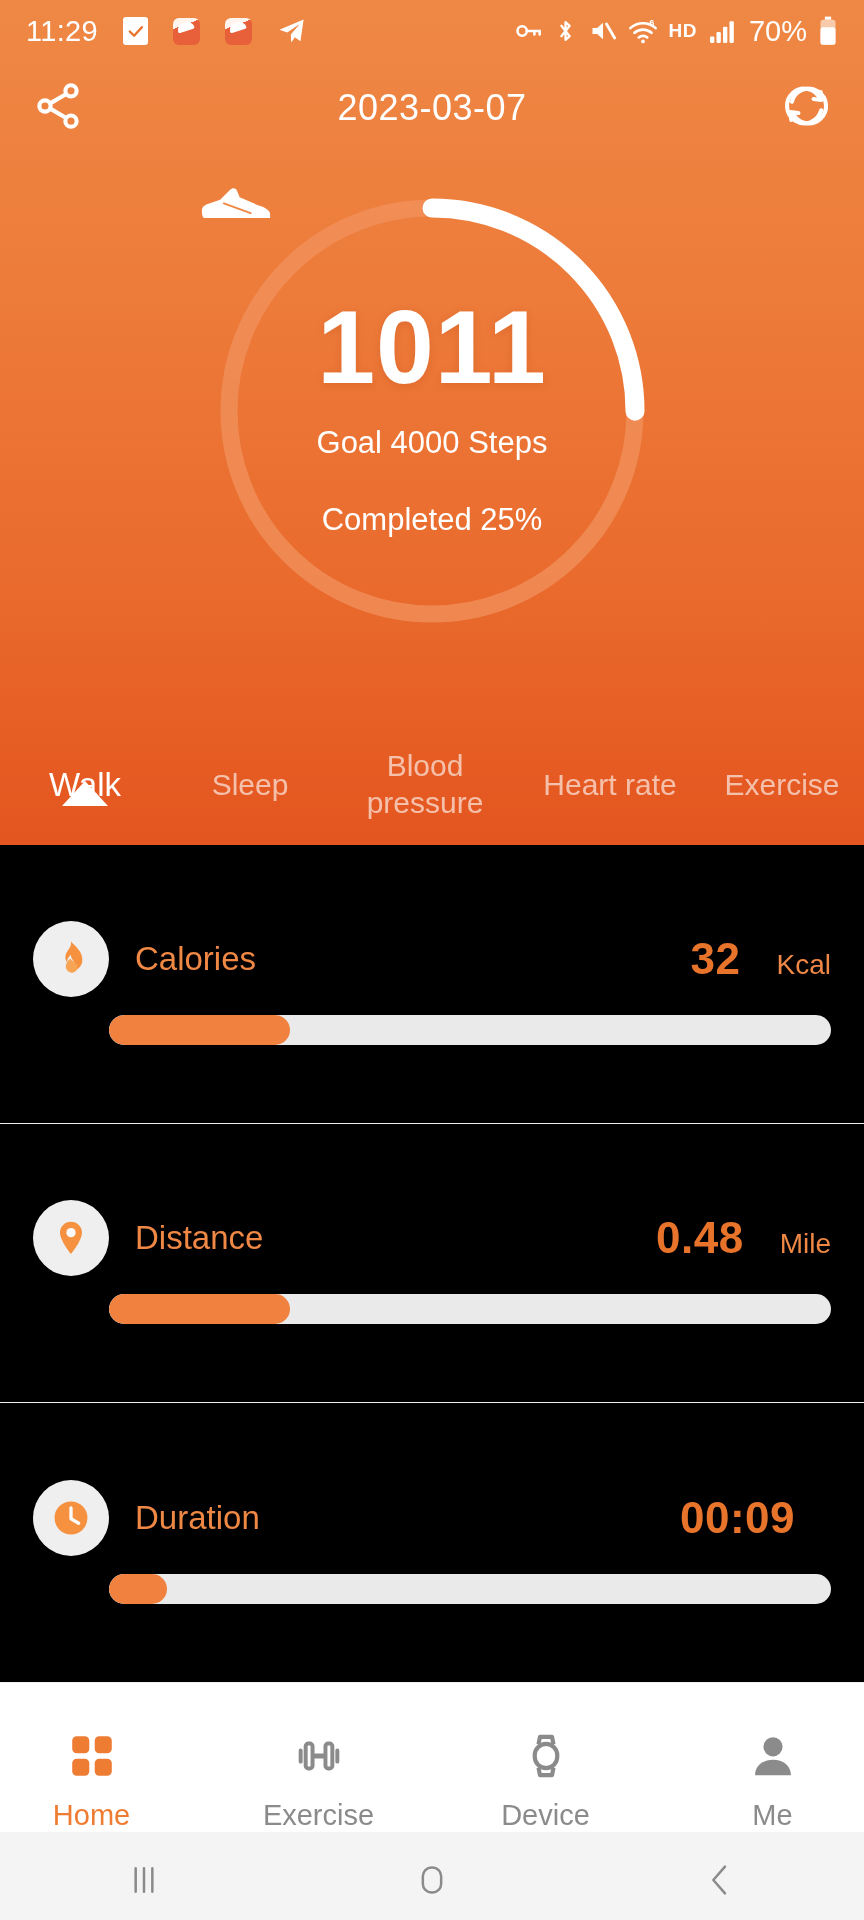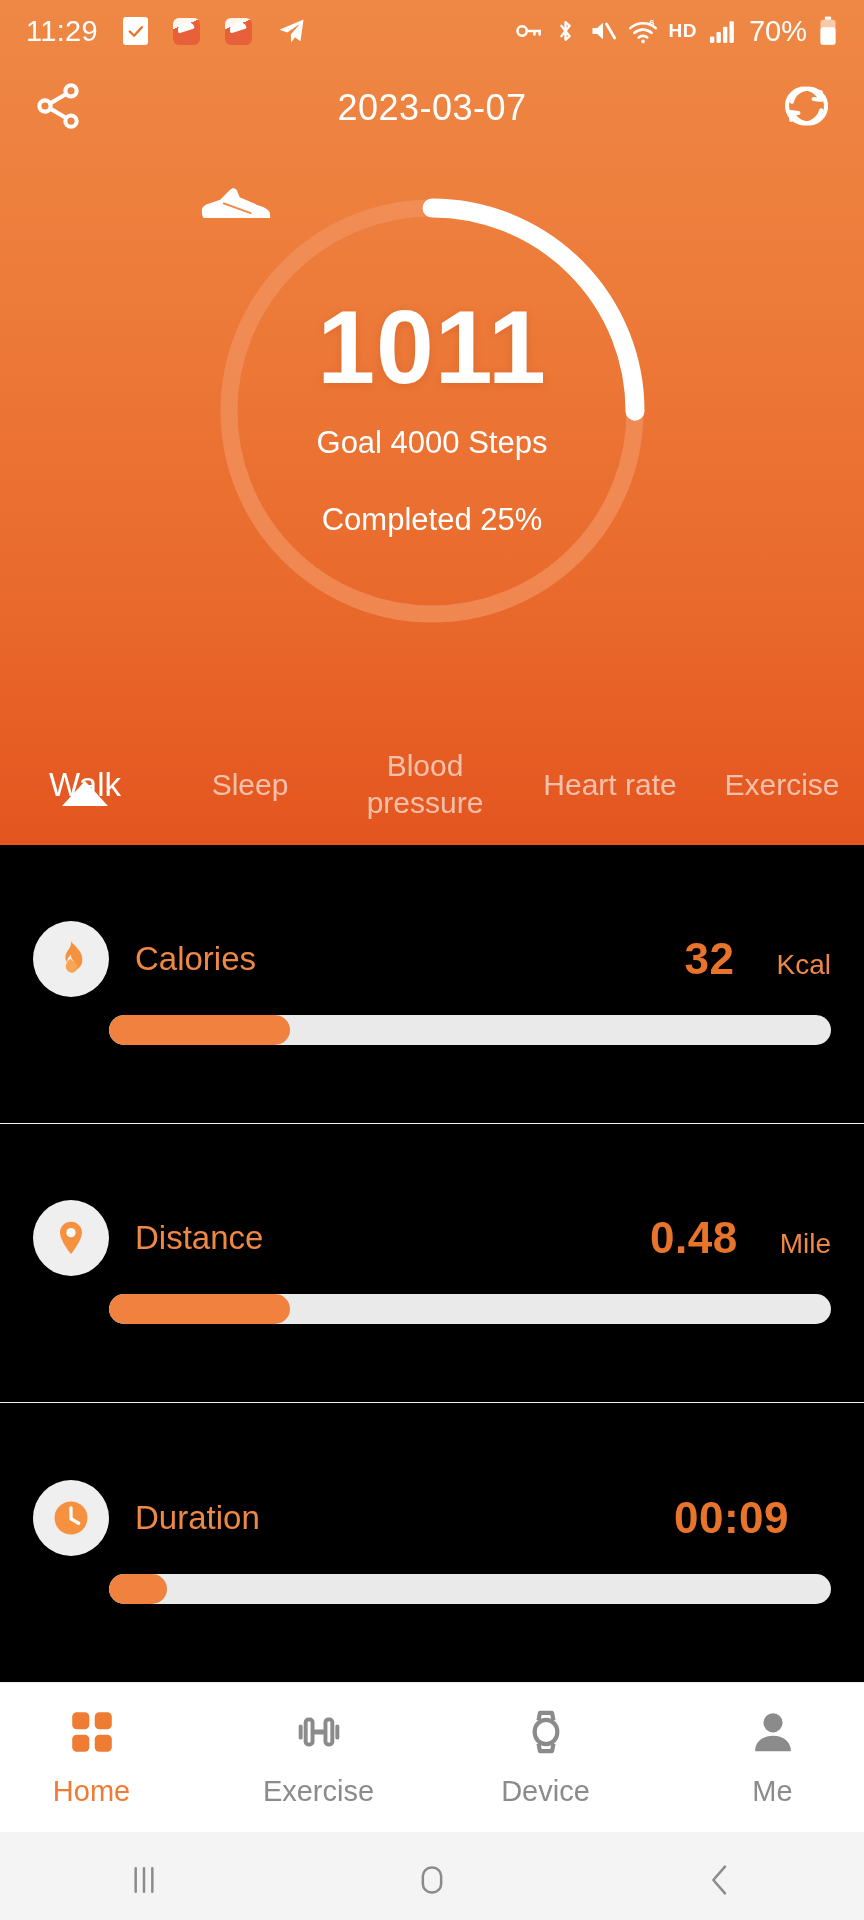--- a/index.html
+++ b/index.html
@@ -107,32 +107,32 @@
   }
   .metric:last-child{border-bottom:none}
   .m-top { display:flex; align-items:center; height:72px; }
   .m-circle {
     width:76px;height:76px;border-radius:50%;background:#efefef;
     display:flex;align-items:center;justify-content:center; flex:0 0 auto;
   }
   .m-label { margin-left:26px; color:#ef8845; font-size:33px; }
   .m-val { margin-left:auto; display:flex; align-items:baseline; color:#e8742c;gap:36px; }
   .m-num { font-size:44px; font-weight:700; letter-spacing:.5px; }
-  .m-unit { font-size:28px; margin-left:6px; font-weight:400; color:#ef8845; }
+  .m-unit { font-size:28px; margin-left:0; font-weight:400; color:#ef8845; }
   .bar {
     margin-top:20px; margin-left:76px; height:30px; border-radius:15px;
     background:#eaeaea; overflow:hidden;
   }
   .bar-fill { height:100%; border-radius:15px; background:#f0813f; }
 
   
   .bottomnav {
     flex:0 0 auto; height:150px; background:#fff;
     border-top:1px solid #f0f0f0;
-    display:flex; align-items:center;gap:44px;
+    display:flex; align-items:flex-end;gap:44px;
   }
   .navitem {
     flex:1; display:flex; flex-direction:column; align-items:center;
     gap:14px; color:#8b8b8b; cursor:pointer;
   }
   .navitem .nlabel { font-size:29px; }
   .navitem.active { color:#ef7c33; }
 
   
   .sysnav {

